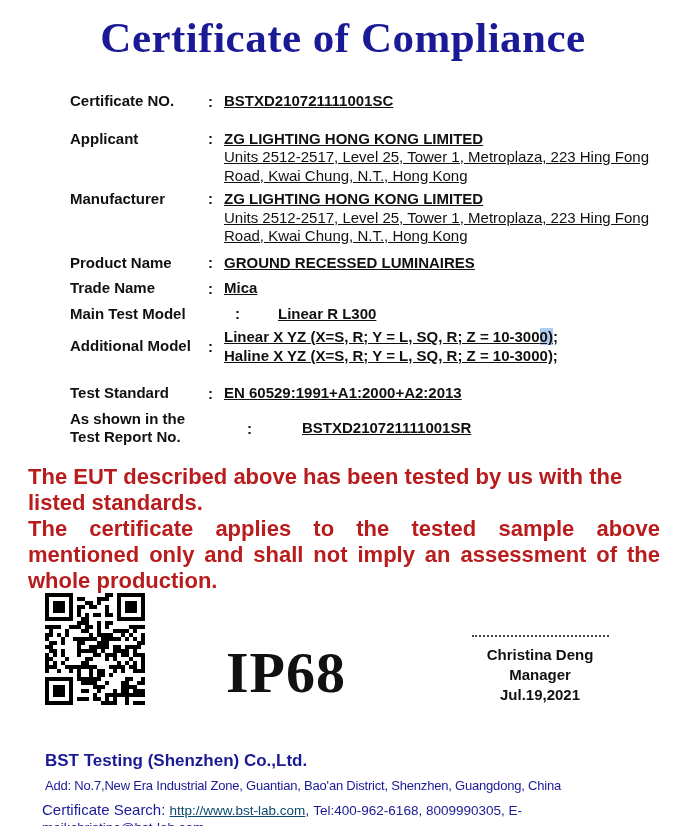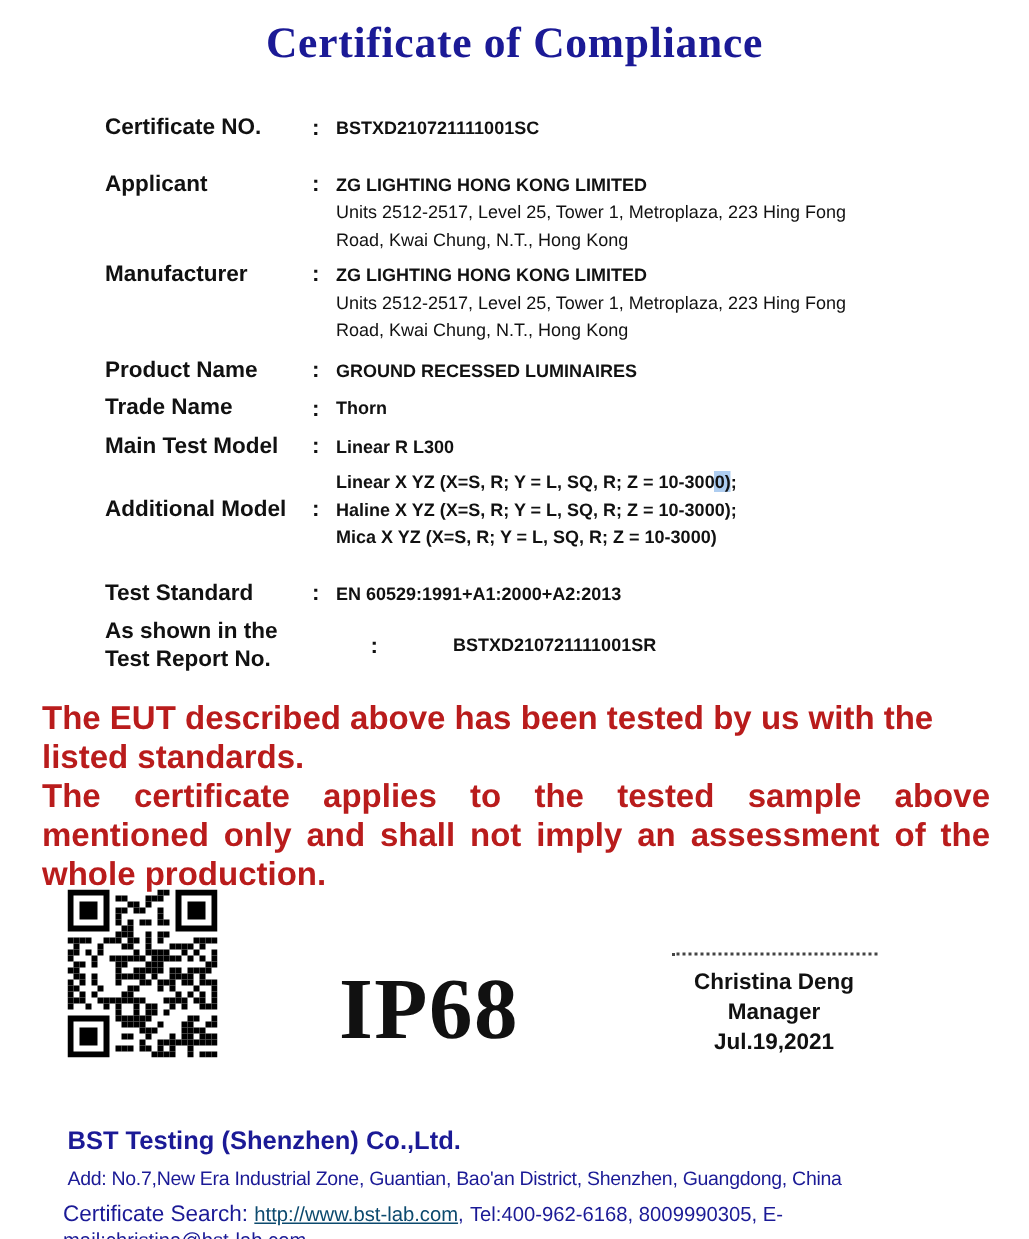--- a/index.html
+++ b/index.html
@@ -13,21 +13,21 @@
     overflow: hidden;
   }
   .page { width: 686px; height: 826px; position: relative; }
 
   
   .title {
     margin-top: 13px;
     text-align: center;
     font-family: "Liberation Serif", serif;
     font-weight: 700;
-    font-size: 29px;
+    font-size: 43px;
     color: #1b1a96;
     letter-spacing: 0.5px;
   }
 
   
   .fields { padding: 30px 26px 0 70px; }
   .row { display: flex; align-items: center; }
   .row .label {
     width: 138px;
     flex: 0 0 138px;
@@ -37,31 +37,32 @@
   }
   .row .colon {
     width: 16px;
     flex: 0 0 16px;
     font-weight: 700;
     font-size: 15px;
     text-align: left;
   }
   .row .value {
     flex: 1;
-    font-size: 12px;
+    font-size: 15px;
     line-height: 18.5px;
+    text-decoration: underline;
   }
   .row .value .bold, .value-bold { font-weight: 700; }
   .addr { font-weight: 400; }
   .mt-cert { margin-top: 0; }
   .mt-applicant { margin-top: 19px; }
   .mt-manufacturer { margin-top: 5px; }
   .mt-product { margin-top: 8px; }
   .mt-trade { margin-top: 7px; }
-  .mt-main { margin-top: 7px; }
+  .mt-main { margin-top: 7px; gap: 27px; }
   .mt-additional { margin-top: 5px; }
   .mt-standard { margin-top: 19px; }
   .mt-report { margin-top: 7px; gap: 39px; }
   .hl { background: #aecdf0; }
 
   
   .statement {
     margin: 17px 26px 0 28px;
     font-size: 22px;
     line-height: 26px;
@@ -88,21 +89,21 @@
     left: 226px;
     top: 48px;
     font-family: "Liberation Serif", serif;
     font-weight: 700;
     font-size: 58px;
     color: #111;
     letter-spacing: 1px;
   }
   .signature {
     position: absolute;
-    left: 446px;
+    left: 470px;
     top: 44px;
     width: 140px;
     text-align: center;
   }
   .sig-line {
     border-top: 2px dotted #444;
     width: 137px;
     height: 0;
     margin: 0 auto 8px auto;
   }
@@ -181,36 +182,35 @@
 
     <div class="row mt-product">
       <div class="label">Product Name</div>
       <div class="colon">:</div>
       <div class="value value-bold">GROUND RECESSED LUMINAIRES</div>
     </div>
 
     <div class="row mt-trade">
       <div class="label">Trade Name</div>
       <div class="colon">:</div>
-      <div class="value value-bold">Thorn</div>
+      <div class="value value-bold">Mica</div>
     </div>
 
     <div class="row mt-main">
       <div class="label">Main Test Model</div>
       <div class="colon">:</div>
       <div class="value value-bold">Linear R L300</div>
     </div>
 
     <div class="row mt-additional">
       <div class="label">Additional Model</div>
       <div class="colon">:</div>
       <div class="value value-bold">
         <div><span>Linear X YZ (X=S, R; Y = L, SQ, R; Z = 10-300</span><span class="hl">0)</span><span>;</span></div>
         <div>Haline X YZ (X=S, R; Y = L, SQ, R; Z = 10-3000);</div>
-        <div>Mica X YZ (X=S, R; Y = L, SQ, R; Z = 10-3000)</div>
       </div>
     </div>
 
     <div class="row mt-standard">
       <div class="label">Test Standard</div>
       <div class="colon">:</div>
       <div class="value value-bold">EN 60529:1991+A1:2000+A2:2013</div>
     </div>
 
     <div class="row mt-report">

